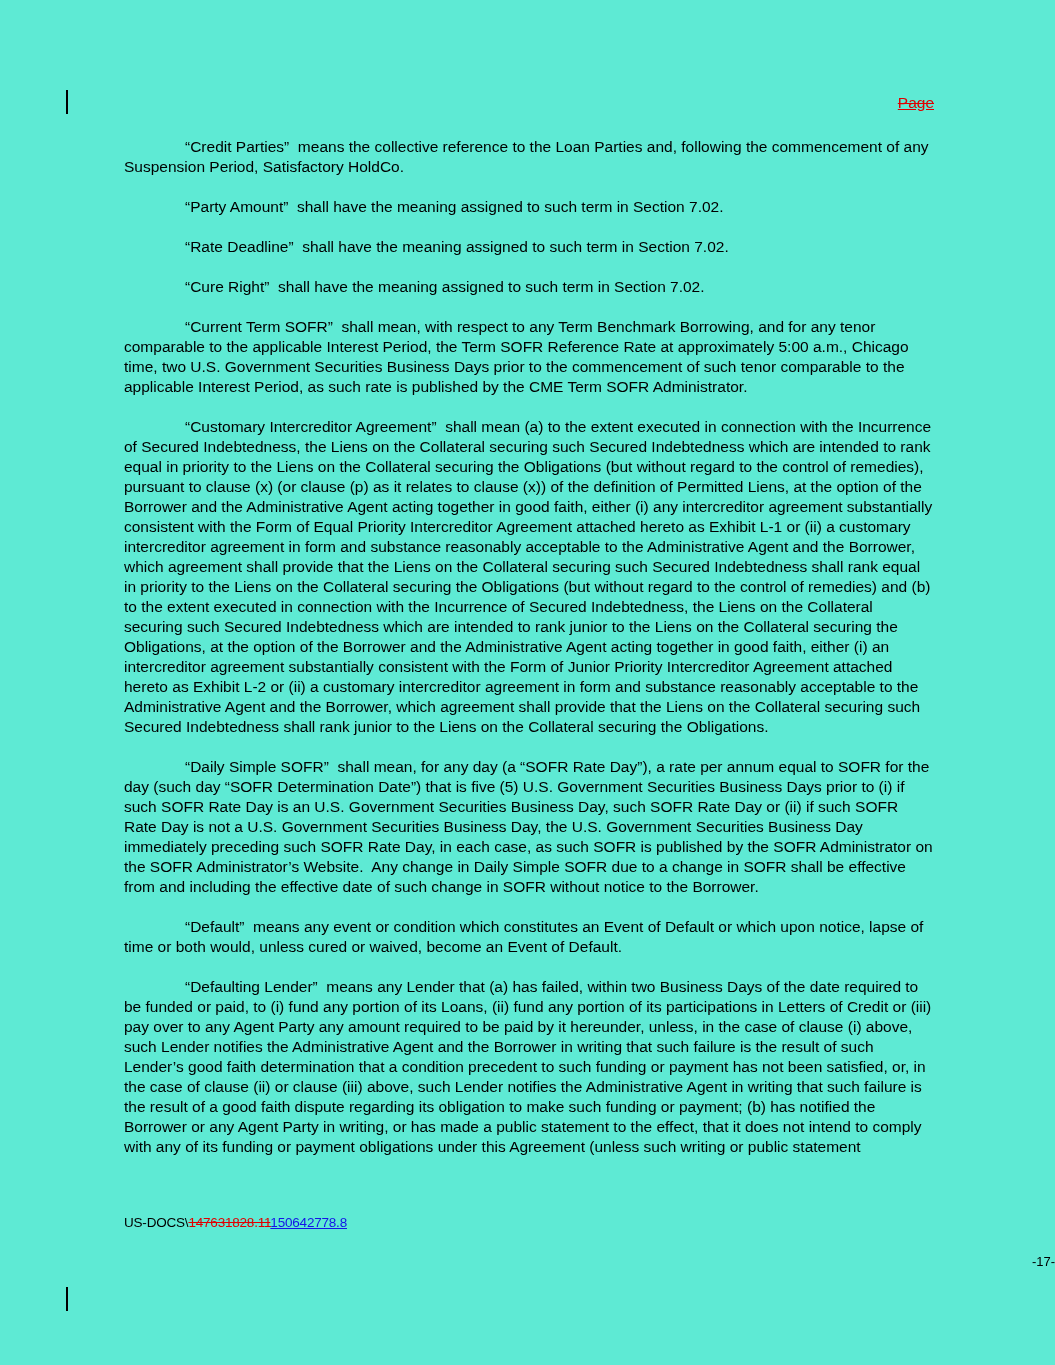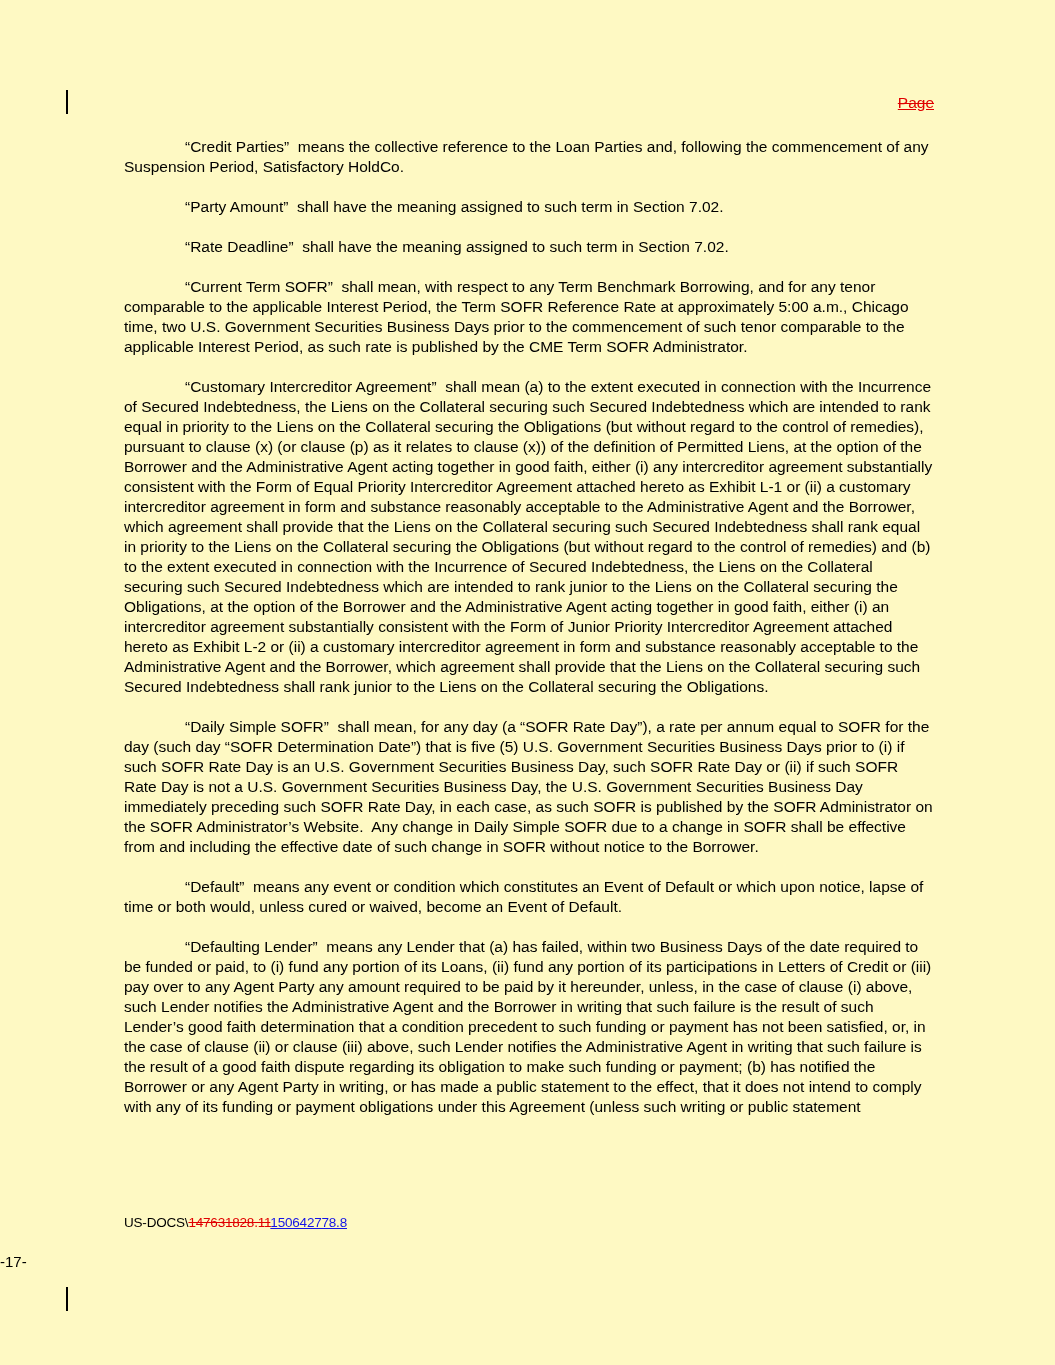--- a/index.html
+++ b/index.html
@@ -6,21 +6,21 @@
     --color-deleted: #e00000;
     --color-inserted: #1414e6;
     --color-text: #000000;
   }
   * { box-sizing: border-box; }
   html, body { margin: 0; padding: 0; background: #ffffff; }
   .page {
     position: relative;
     width: 1055px;
     height: 1365px;
-    background: #fef9c3;
+    background: #5eead4;
     overflow: hidden;
     font-family: "Liberation Sans", sans-serif;
     font-size: 15.5px;
     line-height: 20px;
     color: var(--color-text);
   }
   .change-bar {
     position: absolute;
     left: 66px;
     width: 2px;
@@ -54,22 +54,22 @@
     text-align: left;
   }
   .term-u {
     text-underline-offset: 2px;
   }
   .page-number {
     position: absolute;
     top: 1252px;
     left: 0;
     width: 100%;
-    text-align: left;
-    font-size: 15px;
+    text-align: right;
+    font-size: 13px;
   }
   .doc-id {
     position: absolute;
     top: 1213px;
     left: 124px;
     font-size: 13.5px;
     letter-spacing: -0.2px;
     white-space: pre;
   }
   .doc-id .del {
@@ -92,20 +92,21 @@
   <span class="change-bar bottom"></span>
 
   <div class="page-header">
     <span class="deleted-header">Page</span>
   </div>
 
   <div class="doc-body">
       <p class="para"><span>“</span><span class="term-u">Credit Parties</span><span>”  means the collective reference to the Loan Parties and, following the commencement of any Suspension Period, Satisfactory HoldCo.</span></p>
       <p class="para"><span>“</span><span class="term-u">Party Amount</span><span>”  shall have the meaning assigned to such term in Section 7.02.</span></p>
       <p class="para"><span>“</span><span class="term-u">Rate Deadline</span><span>”  shall have the meaning assigned to such term in Section 7.02.</span></p>
+      <p class="para"><span>“</span><span class="term-u">Cure Right</span><span>”  shall have the meaning assigned to such term in Section 7.02.</span></p>
       <p class="para"><span>“</span><span class="term-u">Current Term SOFR</span><span>”  shall mean, with respect to any Term Benchmark Borrowing, and for any tenor comparable to the applicable Interest Period, the Term SOFR Reference Rate at approximately 5:00 a.m., Chicago time, two U.S. Government Securities Business Days prior to the commencement of such tenor comparable to the applicable Interest Period, as such rate is published by the CME Term SOFR Administrator.</span></p>
       <p class="para"><span>“</span><span class="term-u">Customary Intercreditor Agreement</span><span>”  shall mean (a) to the extent executed in connection with the Incurrence of Secured Indebtedness, the Liens on the Collateral securing such Secured Indebtedness which are intended to rank equal in priority to the Liens on the Collateral securing the Obligations (but without regard to the control of remedies), pursuant to clause (x) (or clause (p) as it relates to clause (x)) of the definition of Permitted Liens, at the option of the Borrower and the Administrative Agent acting together in good faith, either (i) any intercreditor agreement substantially consistent with the Form of Equal Priority Intercreditor Agreement attached hereto as </span><span class="term-u">Exhibit L-1</span><span> or (ii) a customary intercreditor agreement in form and substance reasonably acceptable to the Administrative Agent and the Borrower, which agreement shall provide that the Liens on the Collateral securing such Secured Indebtedness shall rank equal in priority to the Liens on the Collateral securing the Obligations (but without regard to the control of remedies) and (b) to the extent executed in connection with the Incurrence of Secured Indebtedness, the Liens on the Collateral securing such Secured Indebtedness which are intended to rank junior to the Liens on the Collateral securing the Obligations, at the option of the Borrower and the Administrative Agent acting together in good faith, either (i) an intercreditor agreement substantially consistent with the Form of Junior Priority Intercreditor Agreement attached hereto as </span><span class="term-u">Exhibit L-2</span><span> or (ii) a customary intercreditor agreement in form and substance reasonably acceptable to the Administrative Agent and the Borrower, which agreement shall provide that the Liens on the Collateral securing such Secured Indebtedness shall rank junior to the Liens on the Collateral securing the Obligations.</span></p>
       <p class="para"><span>“</span><span class="term-u">Daily Simple SOFR</span><span>”  shall mean, for any day (a “</span><span class="term-u">SOFR Rate Day</span><span>”), a rate per annum equal to SOFR for the day (such day “</span><span class="term-u">SOFR Determination Date</span><span>”) that is five (5) U.S. Government Securities Business Days prior to (i) if such SOFR Rate Day is an U.S. Government Securities Business Day, such SOFR Rate Day or (ii) if such SOFR Rate Day is not a U.S. Government Securities Business Day, the U.S. Government Securities Business Day immediately preceding such SOFR Rate Day, in each case, as such SOFR is published by the SOFR Administrator on the SOFR Administrator’s Website.  Any change in Daily Simple SOFR due to a change in SOFR shall be effective from and including the effective date of such change in SOFR without notice to the Borrower.</span></p>
       <p class="para"><span>“</span><span class="term-u">Default</span><span>”  means any event or condition which constitutes an Event of Default or which upon notice, lapse of time or both would, unless cured or waived, become an Event of Default.</span></p>
       <p class="para"><span>“</span><span class="term-u">Defaulting Lender</span><span>”  means any Lender that (a) has failed, within two Business Days of the date required to be funded or paid, to (i) fund any portion of its Loans, (ii) fund any portion of its participations in Letters of Credit or (iii) pay over to any Agent Party any amount required to be paid by it hereunder, unless, in the case of clause (i) above, such Lender notifies the Administrative Agent and the Borrower in writing that such failure is the result of such Lender’s good faith determination that a condition precedent to such funding or payment has not been satisfied, or, in the case of clause (ii) or clause (iii) above, such Lender notifies the Administrative Agent in writing that such failure is the result of a good faith dispute regarding its obligation to make such funding or payment; (b) has notified the Borrower or any Agent Party in writing, or has made a public statement to the effect, that it does not intend to comply with any of its funding or payment obligations under this Agreement (unless such writing or public statement</span></p>
     </div>
 
   <div class="page-number">-17-</div>
 
   <div class="doc-id"><span>US-DOCS\</span><span class="del">147631828.11</span><span class="ins">150642778.8</span></div>

